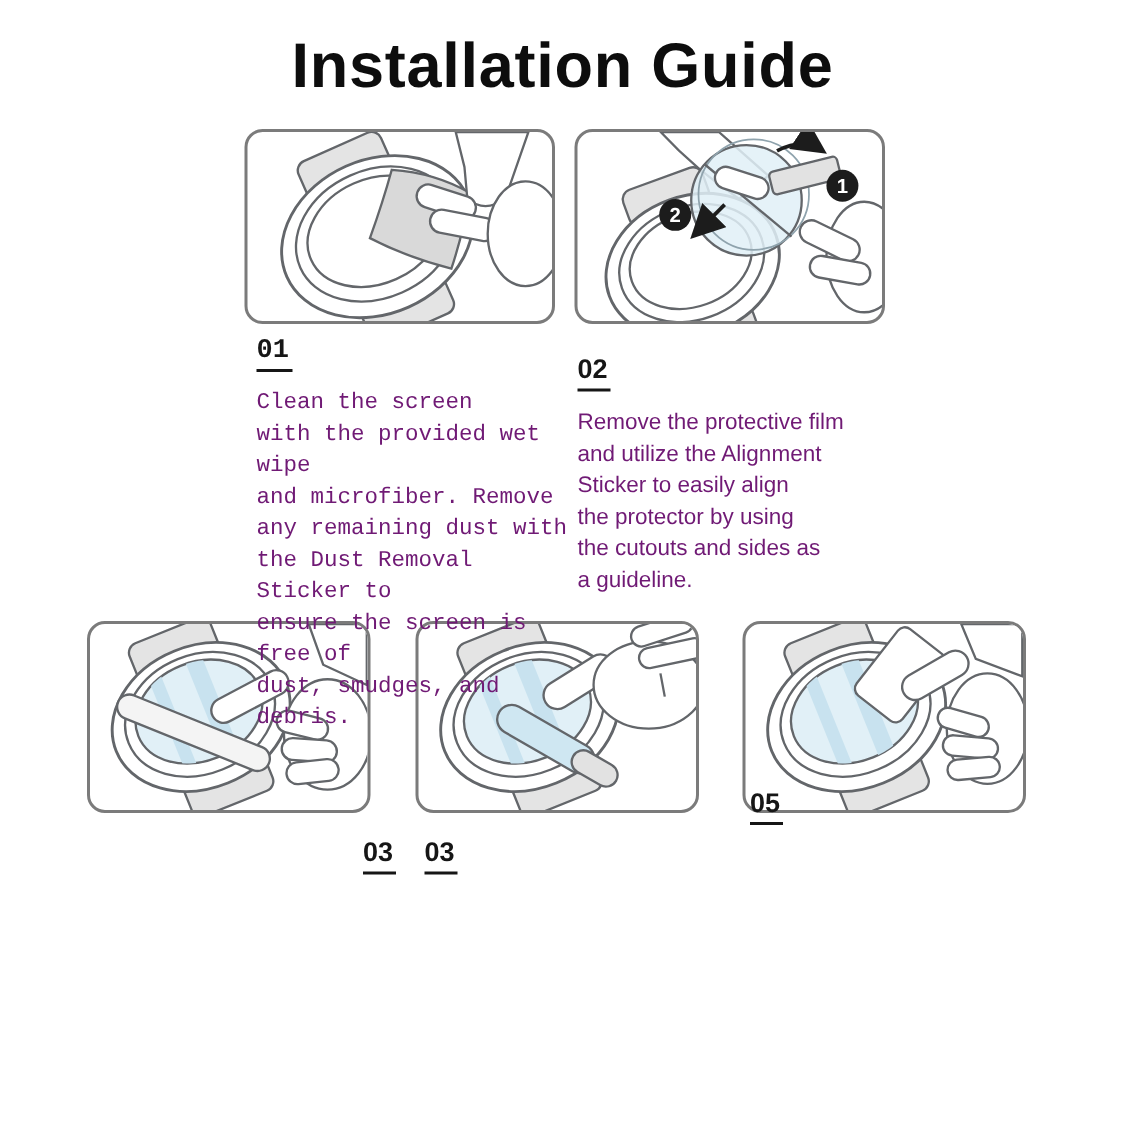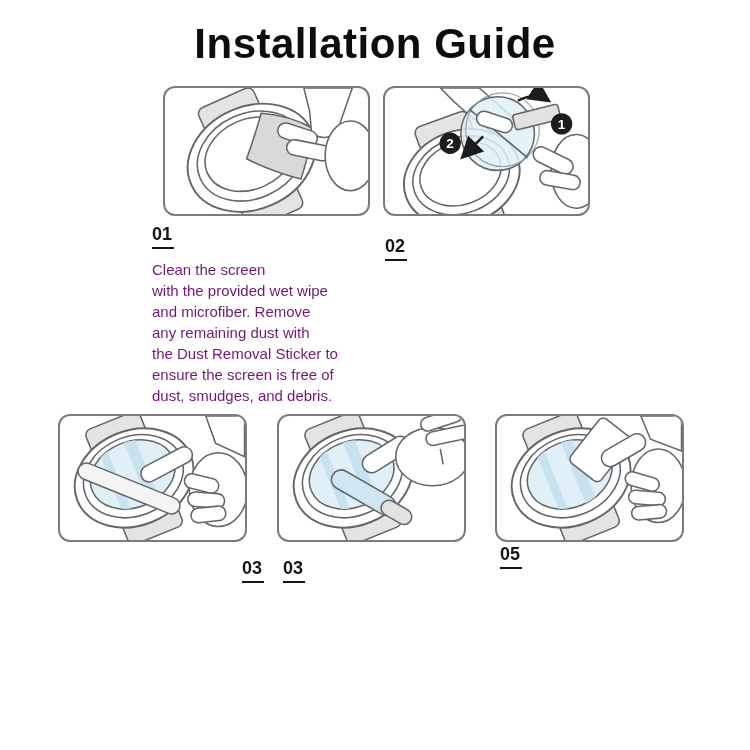--- a/index.html
+++ b/index.html
@@ -15,25 +15,25 @@
     position:absolute;background:#fff;border:2.5px solid #7b7b7b;
     border-radius:12px;overflow:hidden;box-sizing:border-box;
   }
   .panel svg{display:block;width:100%;height:100%;}
   .panel-1{left:163px;top:86px;width:207px;height:130px;}
   .panel-2{left:383px;top:86px;width:207px;height:130px;}
   .panel-3{left:58px;top:414px;width:189px;height:128px;}
   .panel-4{left:277px;top:414px;width:189px;height:128px;}
   .panel-5{left:495px;top:414px;width:189px;height:128px;}
   .step{position:absolute;}
-  .step-1{left:152px;top:224px;width:212px;}
+  .step-1{left:171px;top:224px;width:212px;font-family:Liberation Mono, monospace;}
   .step-2{left:385px;top:236px;width:212px;}
   .step-3{left:62px;top:558px;width:202px;text-align:right;}
   .step-4{left:283px;top:558px;width:208px;}
-  .step-5{left:500px;top:544px;width:208px;}
+  .step-5{left:500px;top:525px;width:208px;}
   .step-number{
     display:inline-block;font-size:18px;font-weight:700;color:#161616;
     border-bottom:2.5px solid #161616;padding:0 2px 2px 0;margin-bottom:10px;
   }
   .step-text{
     font-size:15px;line-height:21px;color:#701a75;white-space:pre-line;
   }
   
   .ln{stroke:#63666a;stroke-width:1.6;}
   .ln2{stroke:#63666a;stroke-width:2;}
@@ -226,20 +226,26 @@
 with the provided wet wipe
 and microfiber. Remove
 any remaining dust with
 the Dust Removal Sticker to
 ensure the screen is free of
 dust, smudges, and debris.</div>
   </div>
 
   <div class="step step-2">
     <div class="step-number">02</div>
+    <div class="step-text">Remove the protective film
+and utilize the Alignment
+Sticker to easily align
+the protector by using
+the cutouts and sides as
+a guideline.</div>
   </div>
 
   <div class="step step-3">
     <div class="step-number">03</div>
   </div>
 
   <div class="step step-4">
     <div class="step-number">03</div>
   </div>
 

